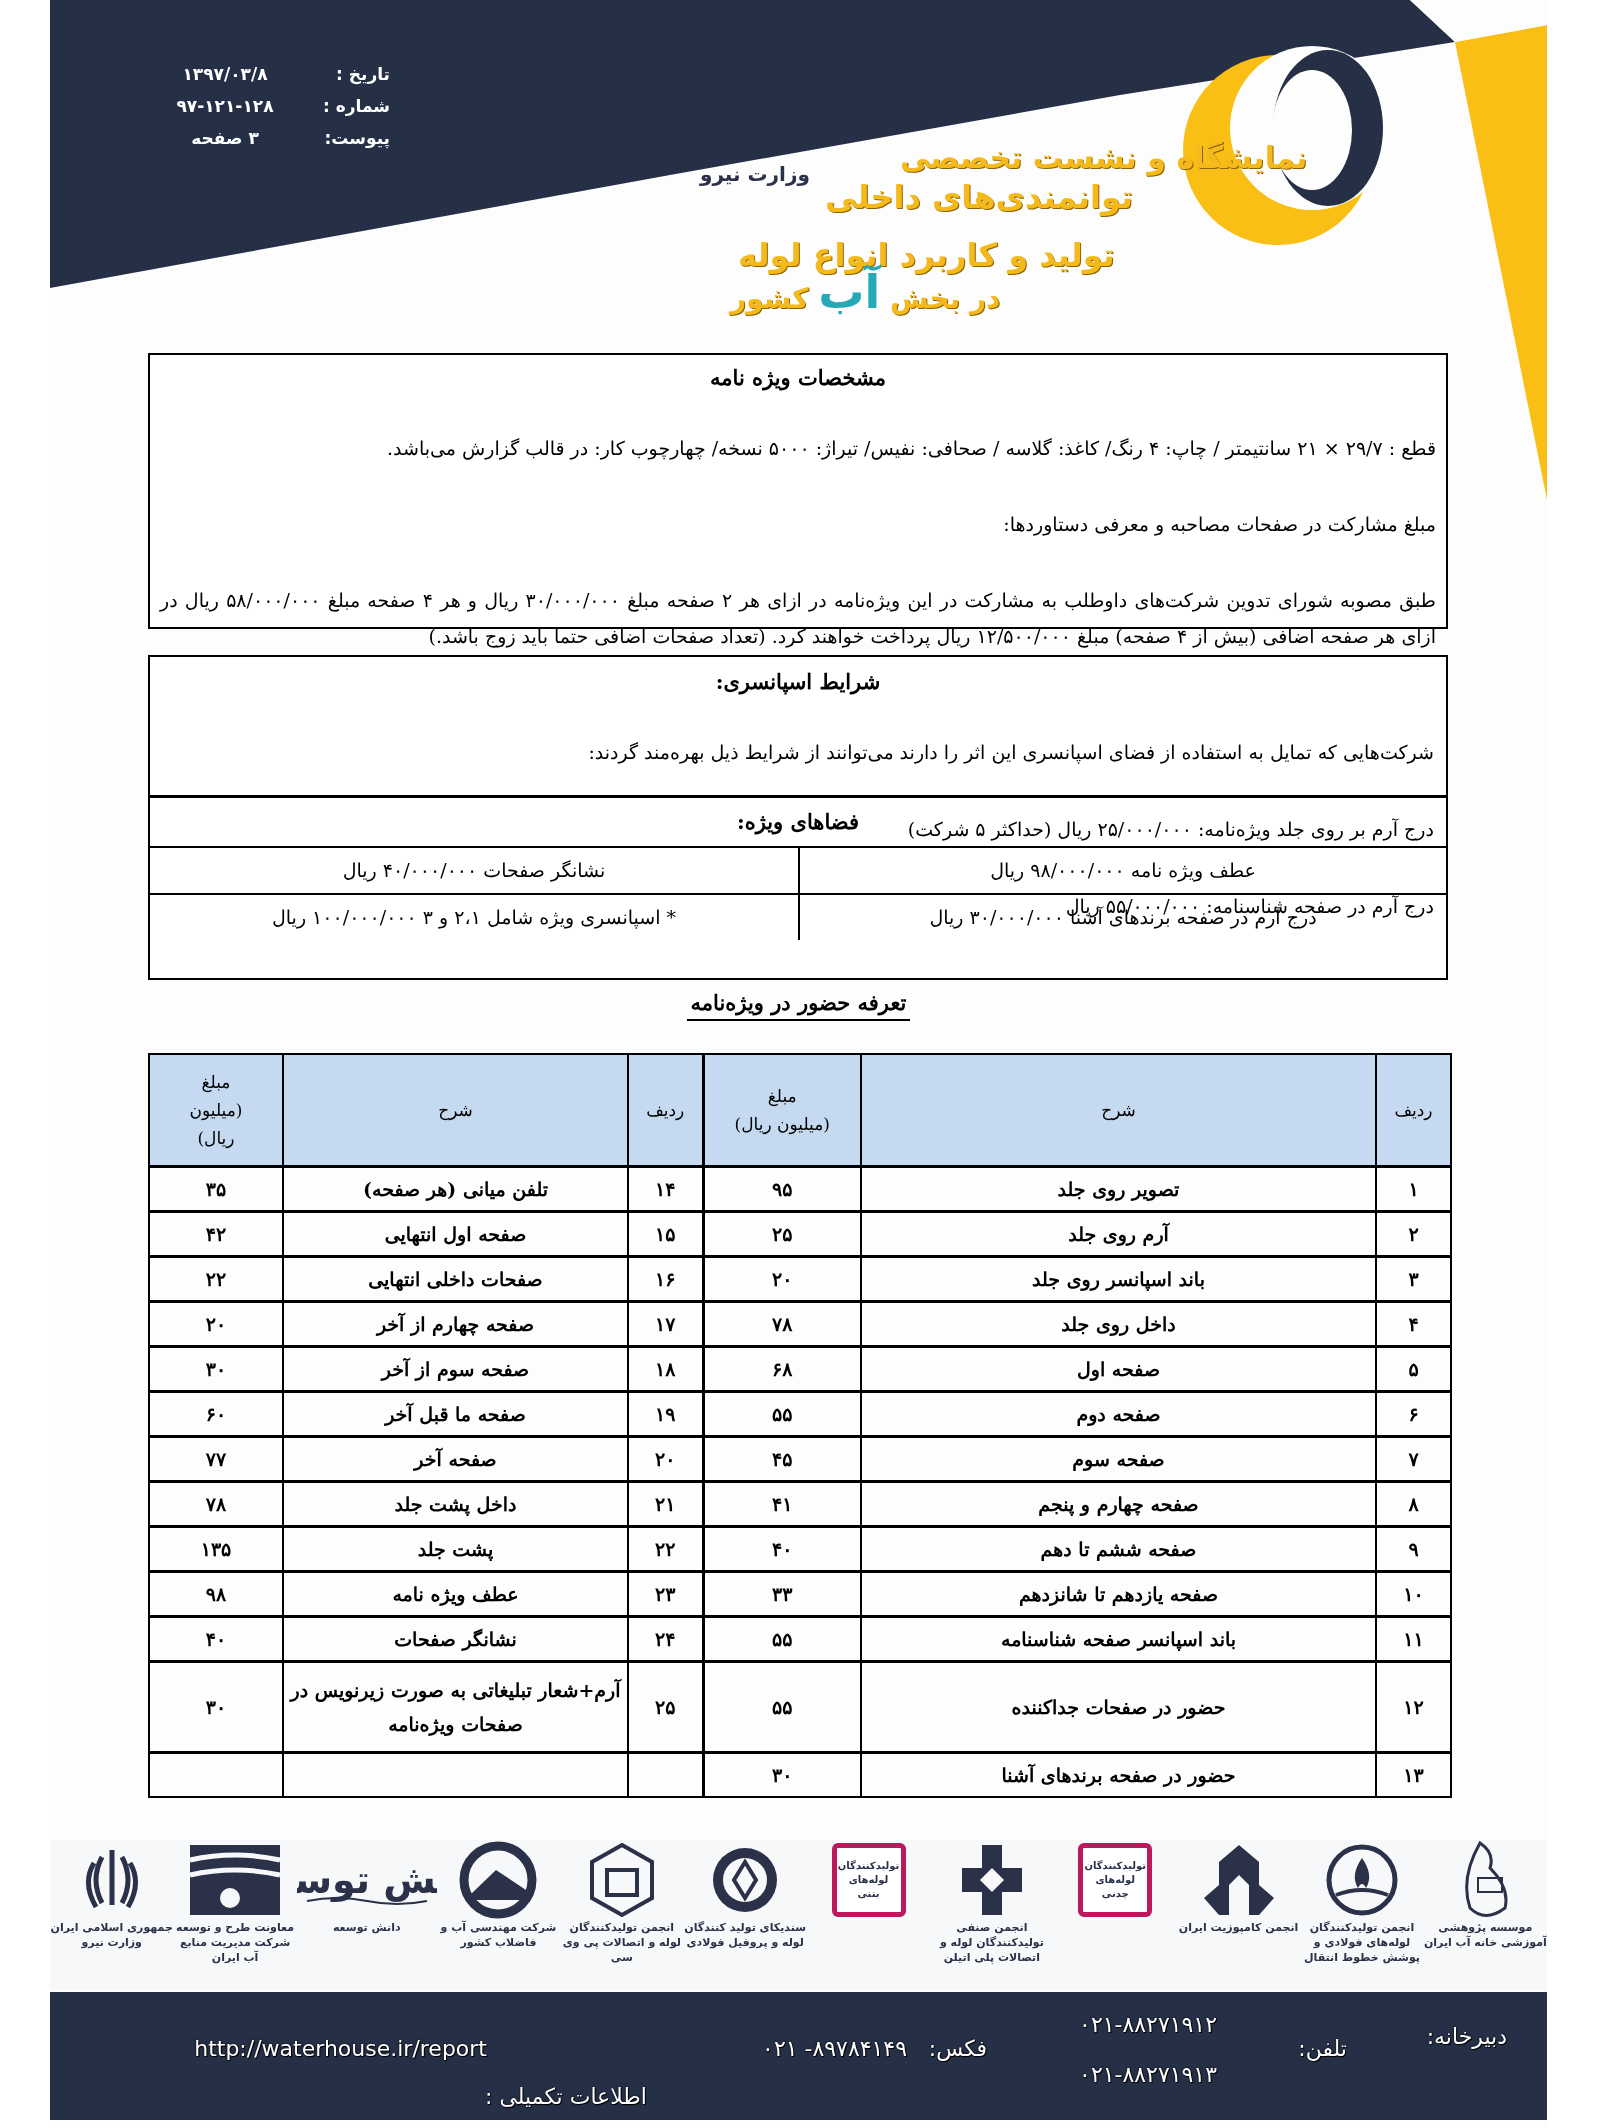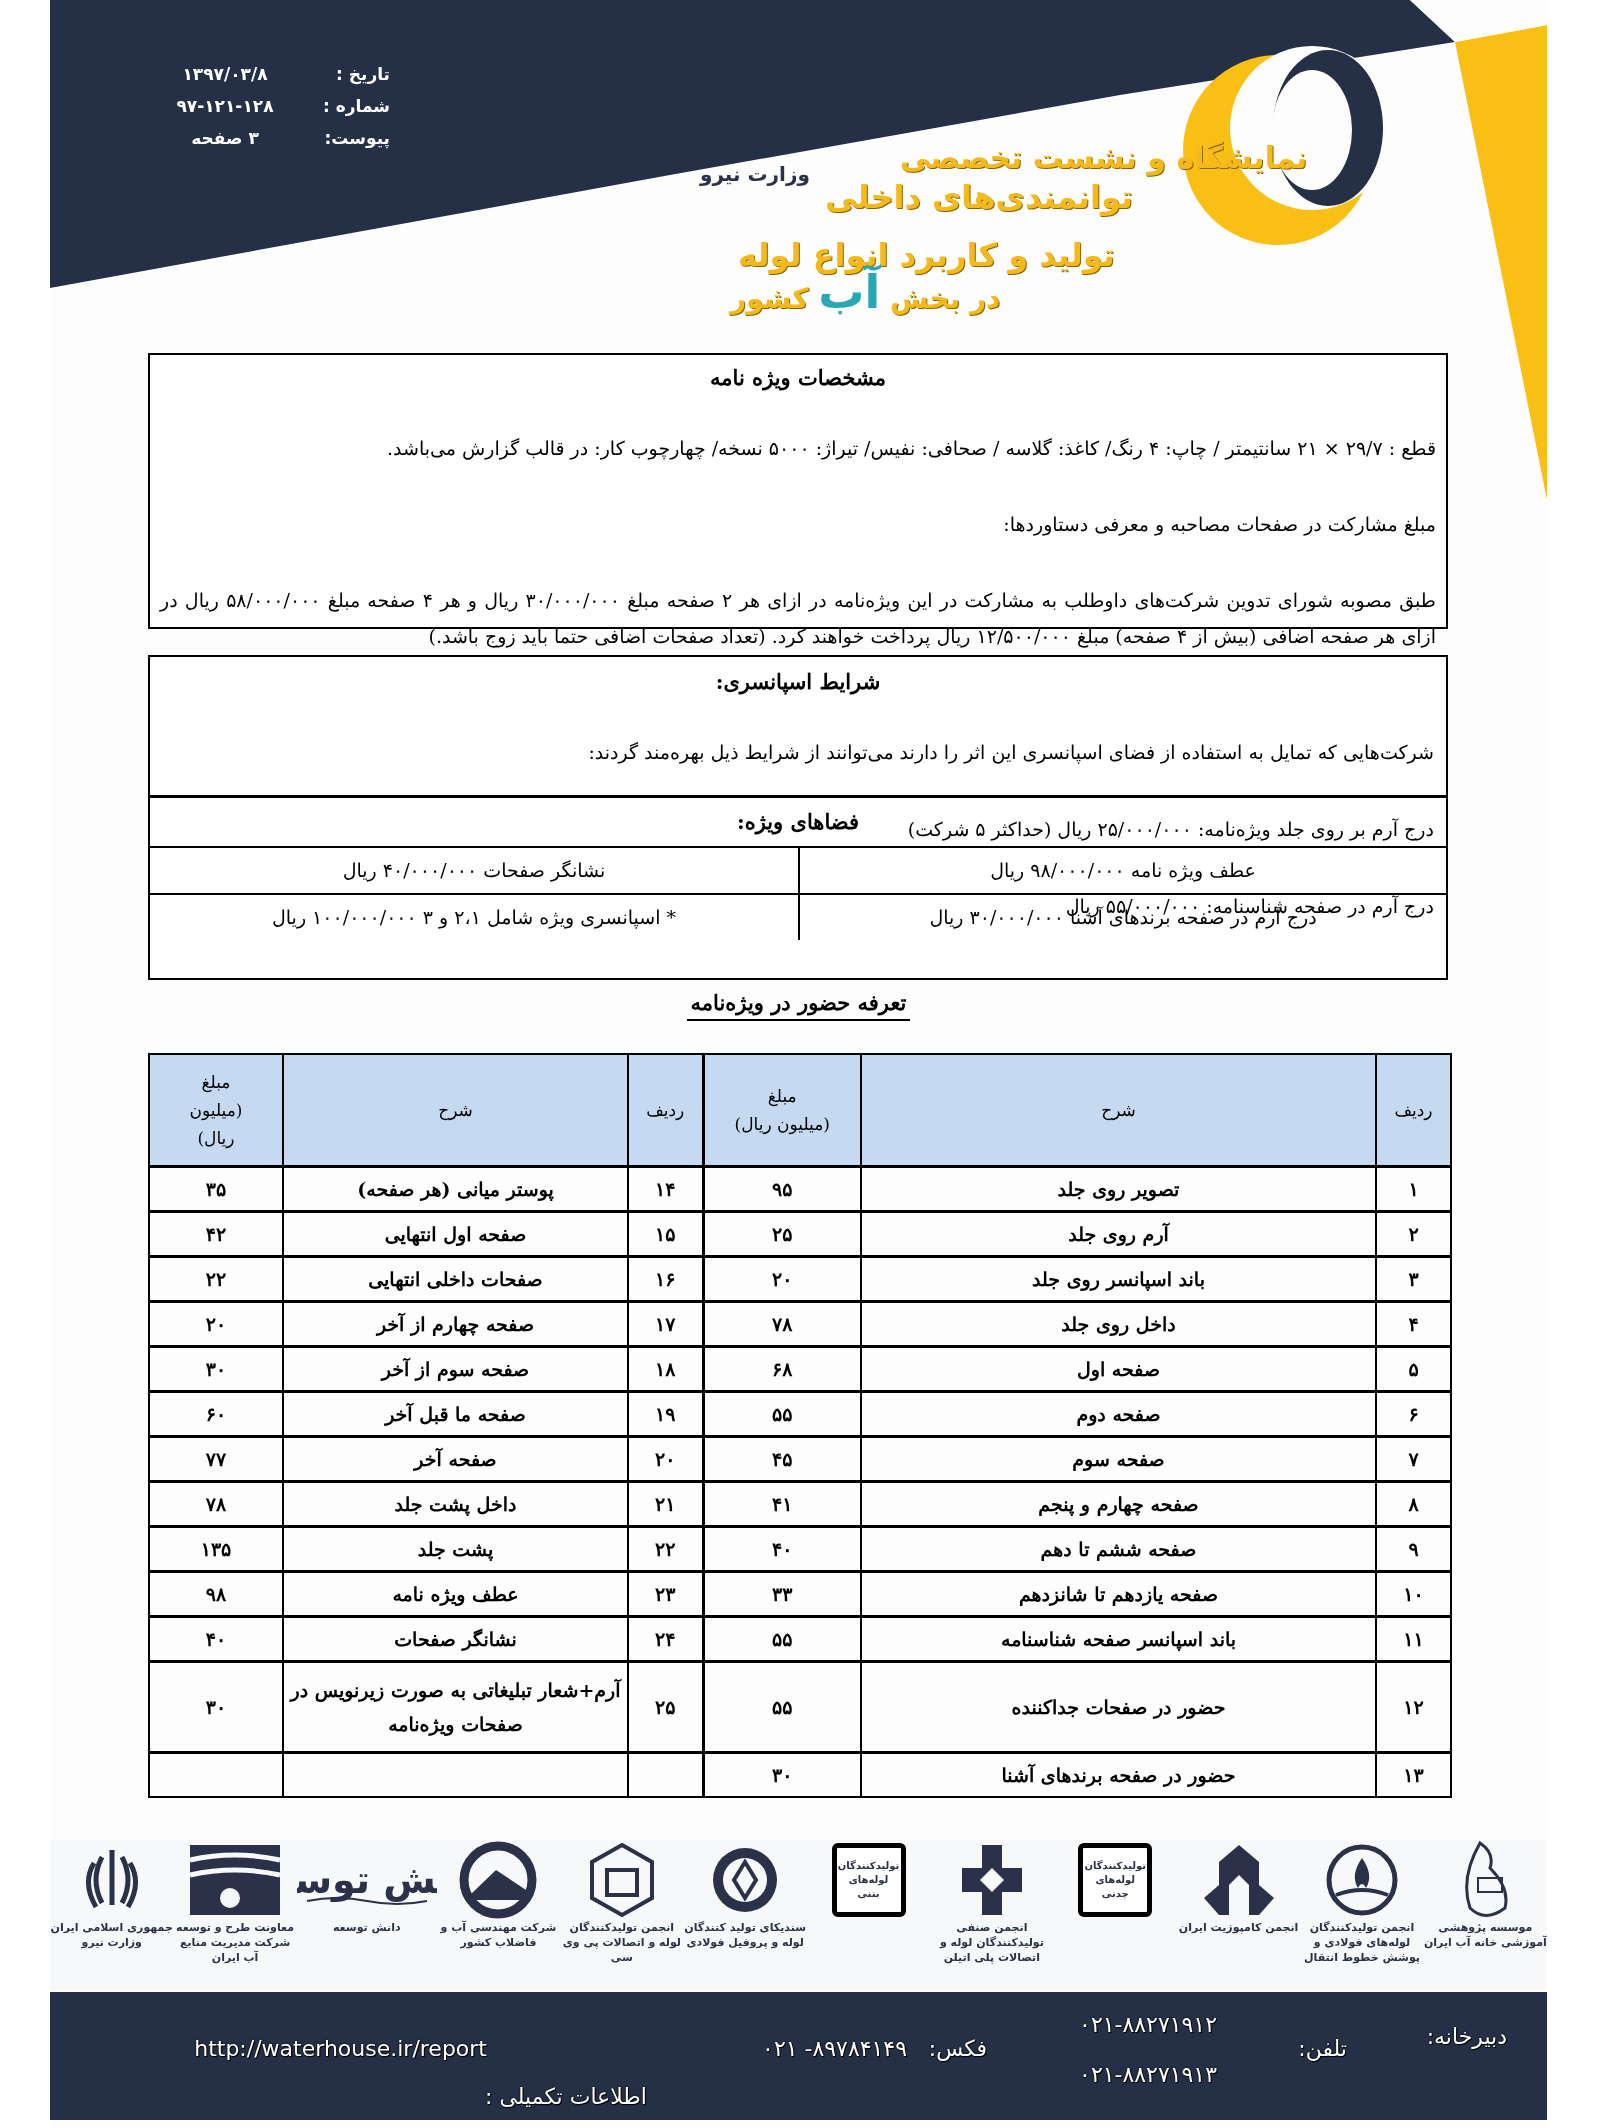--- a/index.html
+++ b/index.html
@@ -57,21 +57,21 @@
     .tbl tbody tr { border-top: 3px solid #000; }
     .tbl td.mid, .tbl th.mid { border-left: 3px solid #000; }
 
     
     .logos { position: absolute; top: 1840px; left: 0; width: 1497px; height: 150px; background: #f7f8fa;
       display: flex; flex-direction: row-reverse; justify-content: space-around; align-items: flex-start; direction: rtl; }
     .logo { display: flex; flex-direction: column; align-items: center; width: 140px; }
     .logo-mark { height: 80px; display: flex; align-items: center; justify-content: center; color: #2a3148; }
     .logo-cap { font-family: "DejaVu Sans", sans-serif; font-size: 11px; font-weight: bold; color: #2a3148;
       text-align: center; line-height: 15px; }
-    .boxmark { width: 64px; height: 64px; border: 5px solid #000000; border-radius: 6px; display: flex; align-items: center;
+    .boxmark { width: 64px; height: 64px; border: 5px solid #be185d; border-radius: 6px; display: flex; align-items: center;
       justify-content: center; font-size: 10px; font-weight: bold; text-align: center; line-height: 14px; font-family: "DejaVu Sans", sans-serif; color: #2a3148; background: #fff; }
 
     
     .footer { position: absolute; top: 1992px; left: 0; width: 1497px; height: 128px; background: #252f45;
       color: #fff; font-family: "DejaVu Sans", sans-serif; font-size: 22px; direction: rtl; }
     .footer .f-item { position: absolute; white-space: nowrap; text-shadow: 0 0 2px #000, 1px 1px 0 #000; }
     .f-office { right: 40px; top: 32px; }
     .f-phone-label { right: 200px; top: 44px; }
     .f-phone1 { right: 330px; top: 20px; direction: ltr; }
     .f-phone2 { right: 330px; top: 70px; direction: ltr; }
@@ -174,21 +174,21 @@
           <div>ریال)</div>
         </th>
       </tr>
     </thead>
     <tbody id="tariff-body">
         <tr>
           <td>۱</td>
           <td>تصویر روی جلد</td>
           <td class="mid">۹۵</td>
           <td>۱۴</td>
-          <td>پوستر میانی (هر صفحه)</td>
+          <td>تلفن میانی (هر صفحه)</td>
           <td>۳۵</td>
         </tr>
         <tr>
           <td>۲</td>
           <td>آرم روی جلد</td>
           <td class="mid">۲۵</td>
           <td>۱۵</td>
           <td>صفحه اول انتهایی</td>
           <td>۴۲</td>
         </tr>

